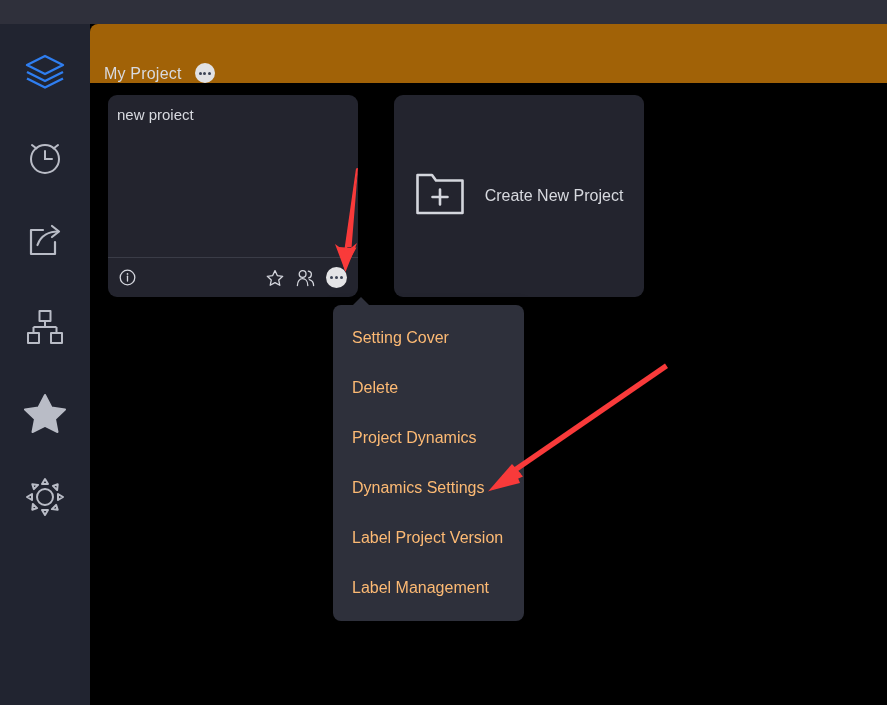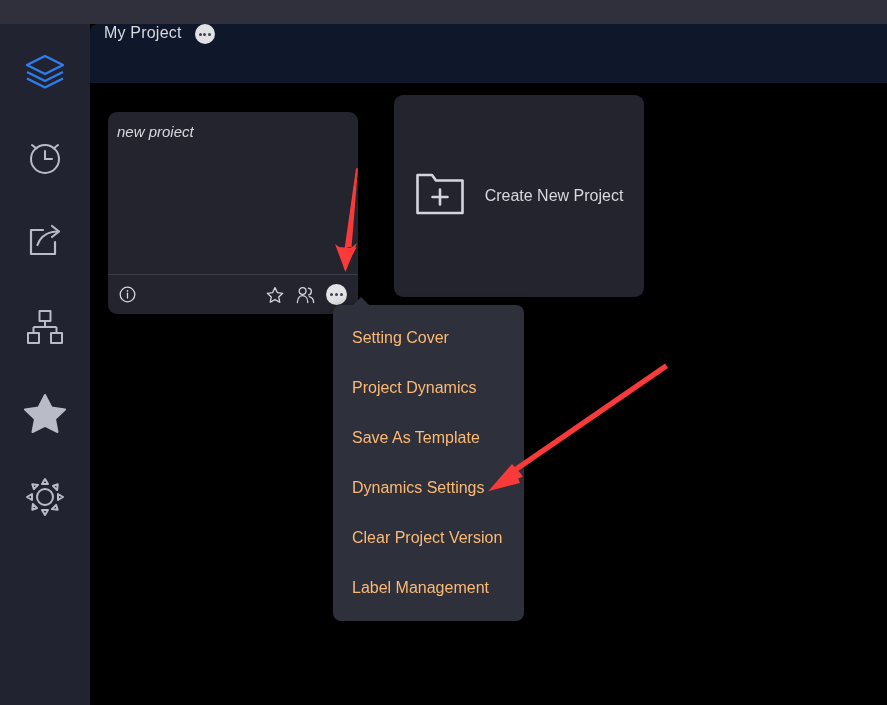--- a/index.html
+++ b/index.html
@@ -45,24 +45,24 @@
     margin-bottom: 21px;
     cursor: pointer;
   }
   .rail-item svg { display: block; }
 
   
   .header {
     position: absolute;
     left: 90px; top: 24px;
     width: 797px; height: 59px;
-    background: #0f172a;
+    background: #a16207;
     border-top-left-radius: 8px;
     display: flex;
-    align-items: flex-start;
+    align-items: flex-end;
     padding-left: 14px;
   }
   .header-title {
     color: #d8dae0;
     font-size: 16px;
     letter-spacing: .2px;
   }
   .header-badge {
     width: 20px; height: 20px;
     border-radius: 50%;
@@ -90,21 +90,21 @@
   }
 
   
   .card {
     position: absolute;
     width: 250px; height: 202px;
     background: #23242e;
     border-radius: 9px;
     cursor: pointer;
   }
-  .card-project { left: 18px; top: 29px; font-style: italic; }
+  .card-project { left: 18px; top: 12px; }
   .card-create  { left: 304px; top: 12px; }
 
   .card-title {
     position: absolute;
     left: 9px; top: 11px;
     color: #d7d9df;
     font-size: 15px;
   }
   .card-footer {
     position: absolute;
@@ -338,35 +338,35 @@
   </div>
 
   <div class="ctx-menu">
     <span class="ctx-caret"></span>
 
     <div class="ctx-item">
       <span class="lbl">Setting Cover</span>
     </div>
 
 
+    <div class="ctx-item">
+      <span class="lbl">Delete</span>
+    </div>
 
     <div class="ctx-item">
       <span class="lbl">Project Dynamics</span>
     </div>
 
-    <div class="ctx-item">
-      <span class="lbl">Save As Template</span>
-    </div>
 
     <div class="ctx-item">
       <span class="lbl">Dynamics Settings</span>
     </div>
 
     <div class="ctx-item">
-      <span class="lbl">Clear Project Version</span>
+      <span class="lbl">Label Project Version</span>
     </div>
 
     <div class="ctx-item">
       <span class="lbl">Label Management</span>
     </div>
   </div>
 
   <svg class="arrows" viewBox="0 0 887 705">
 
     <g>

